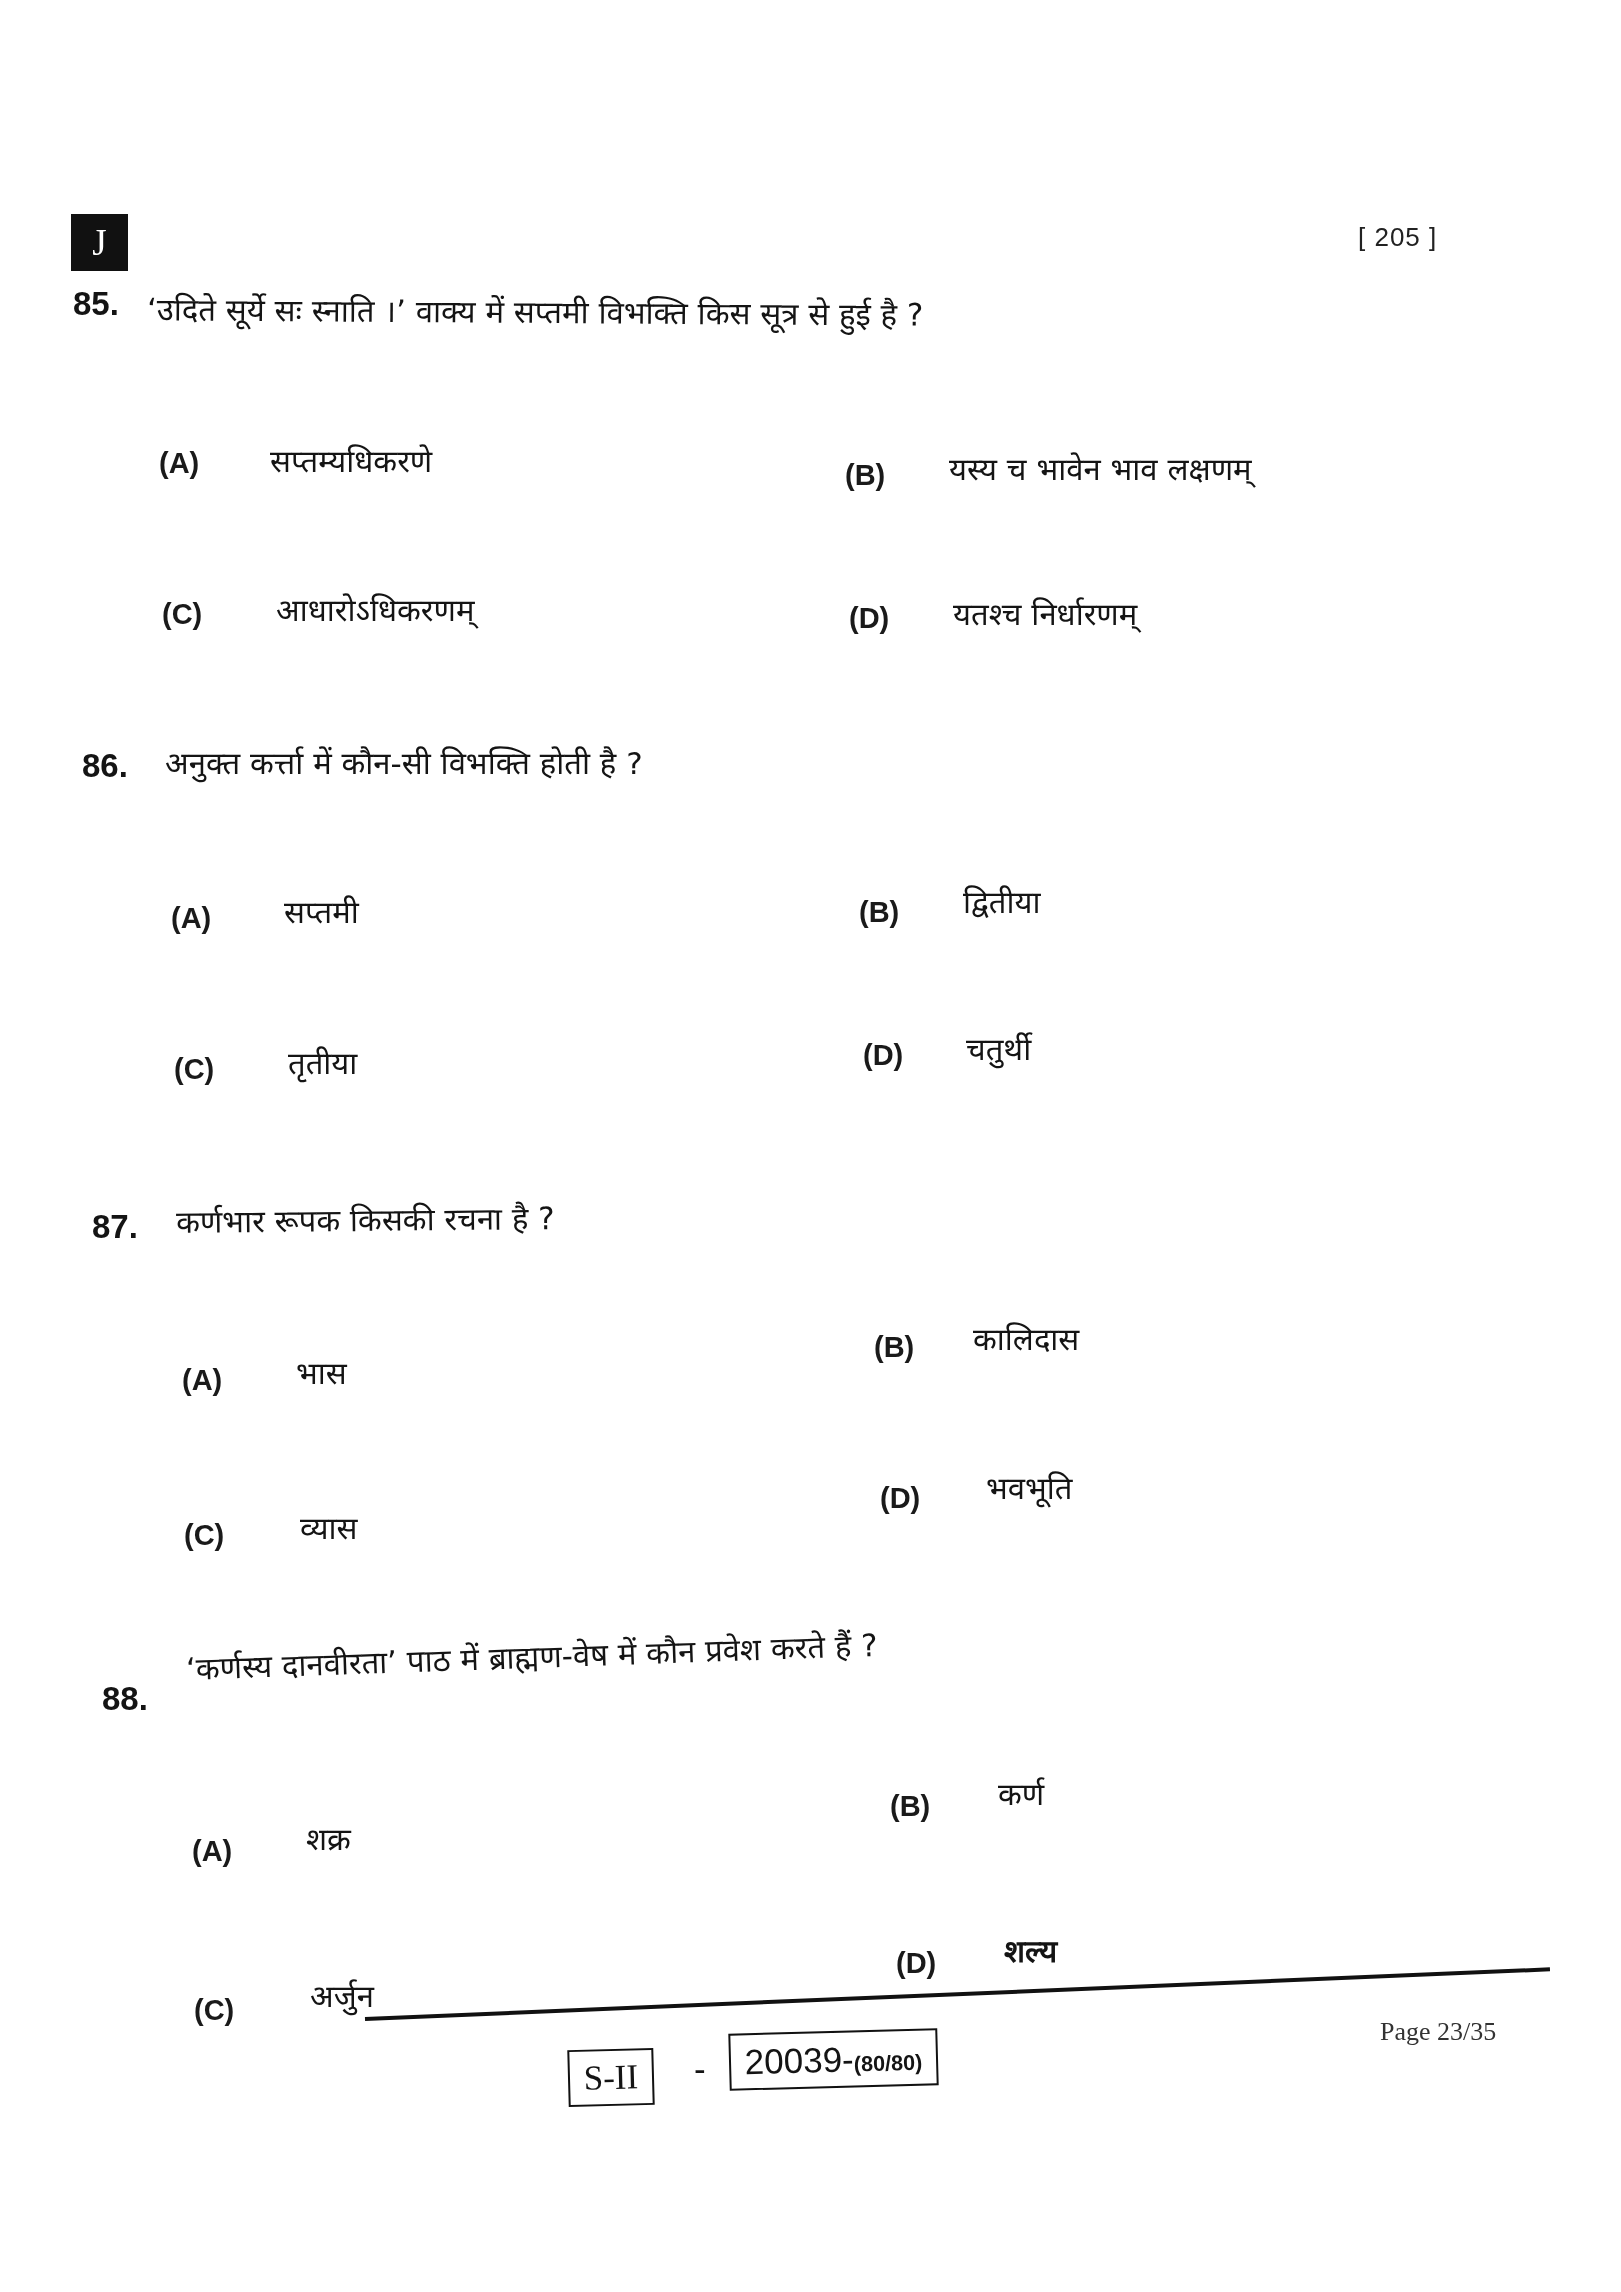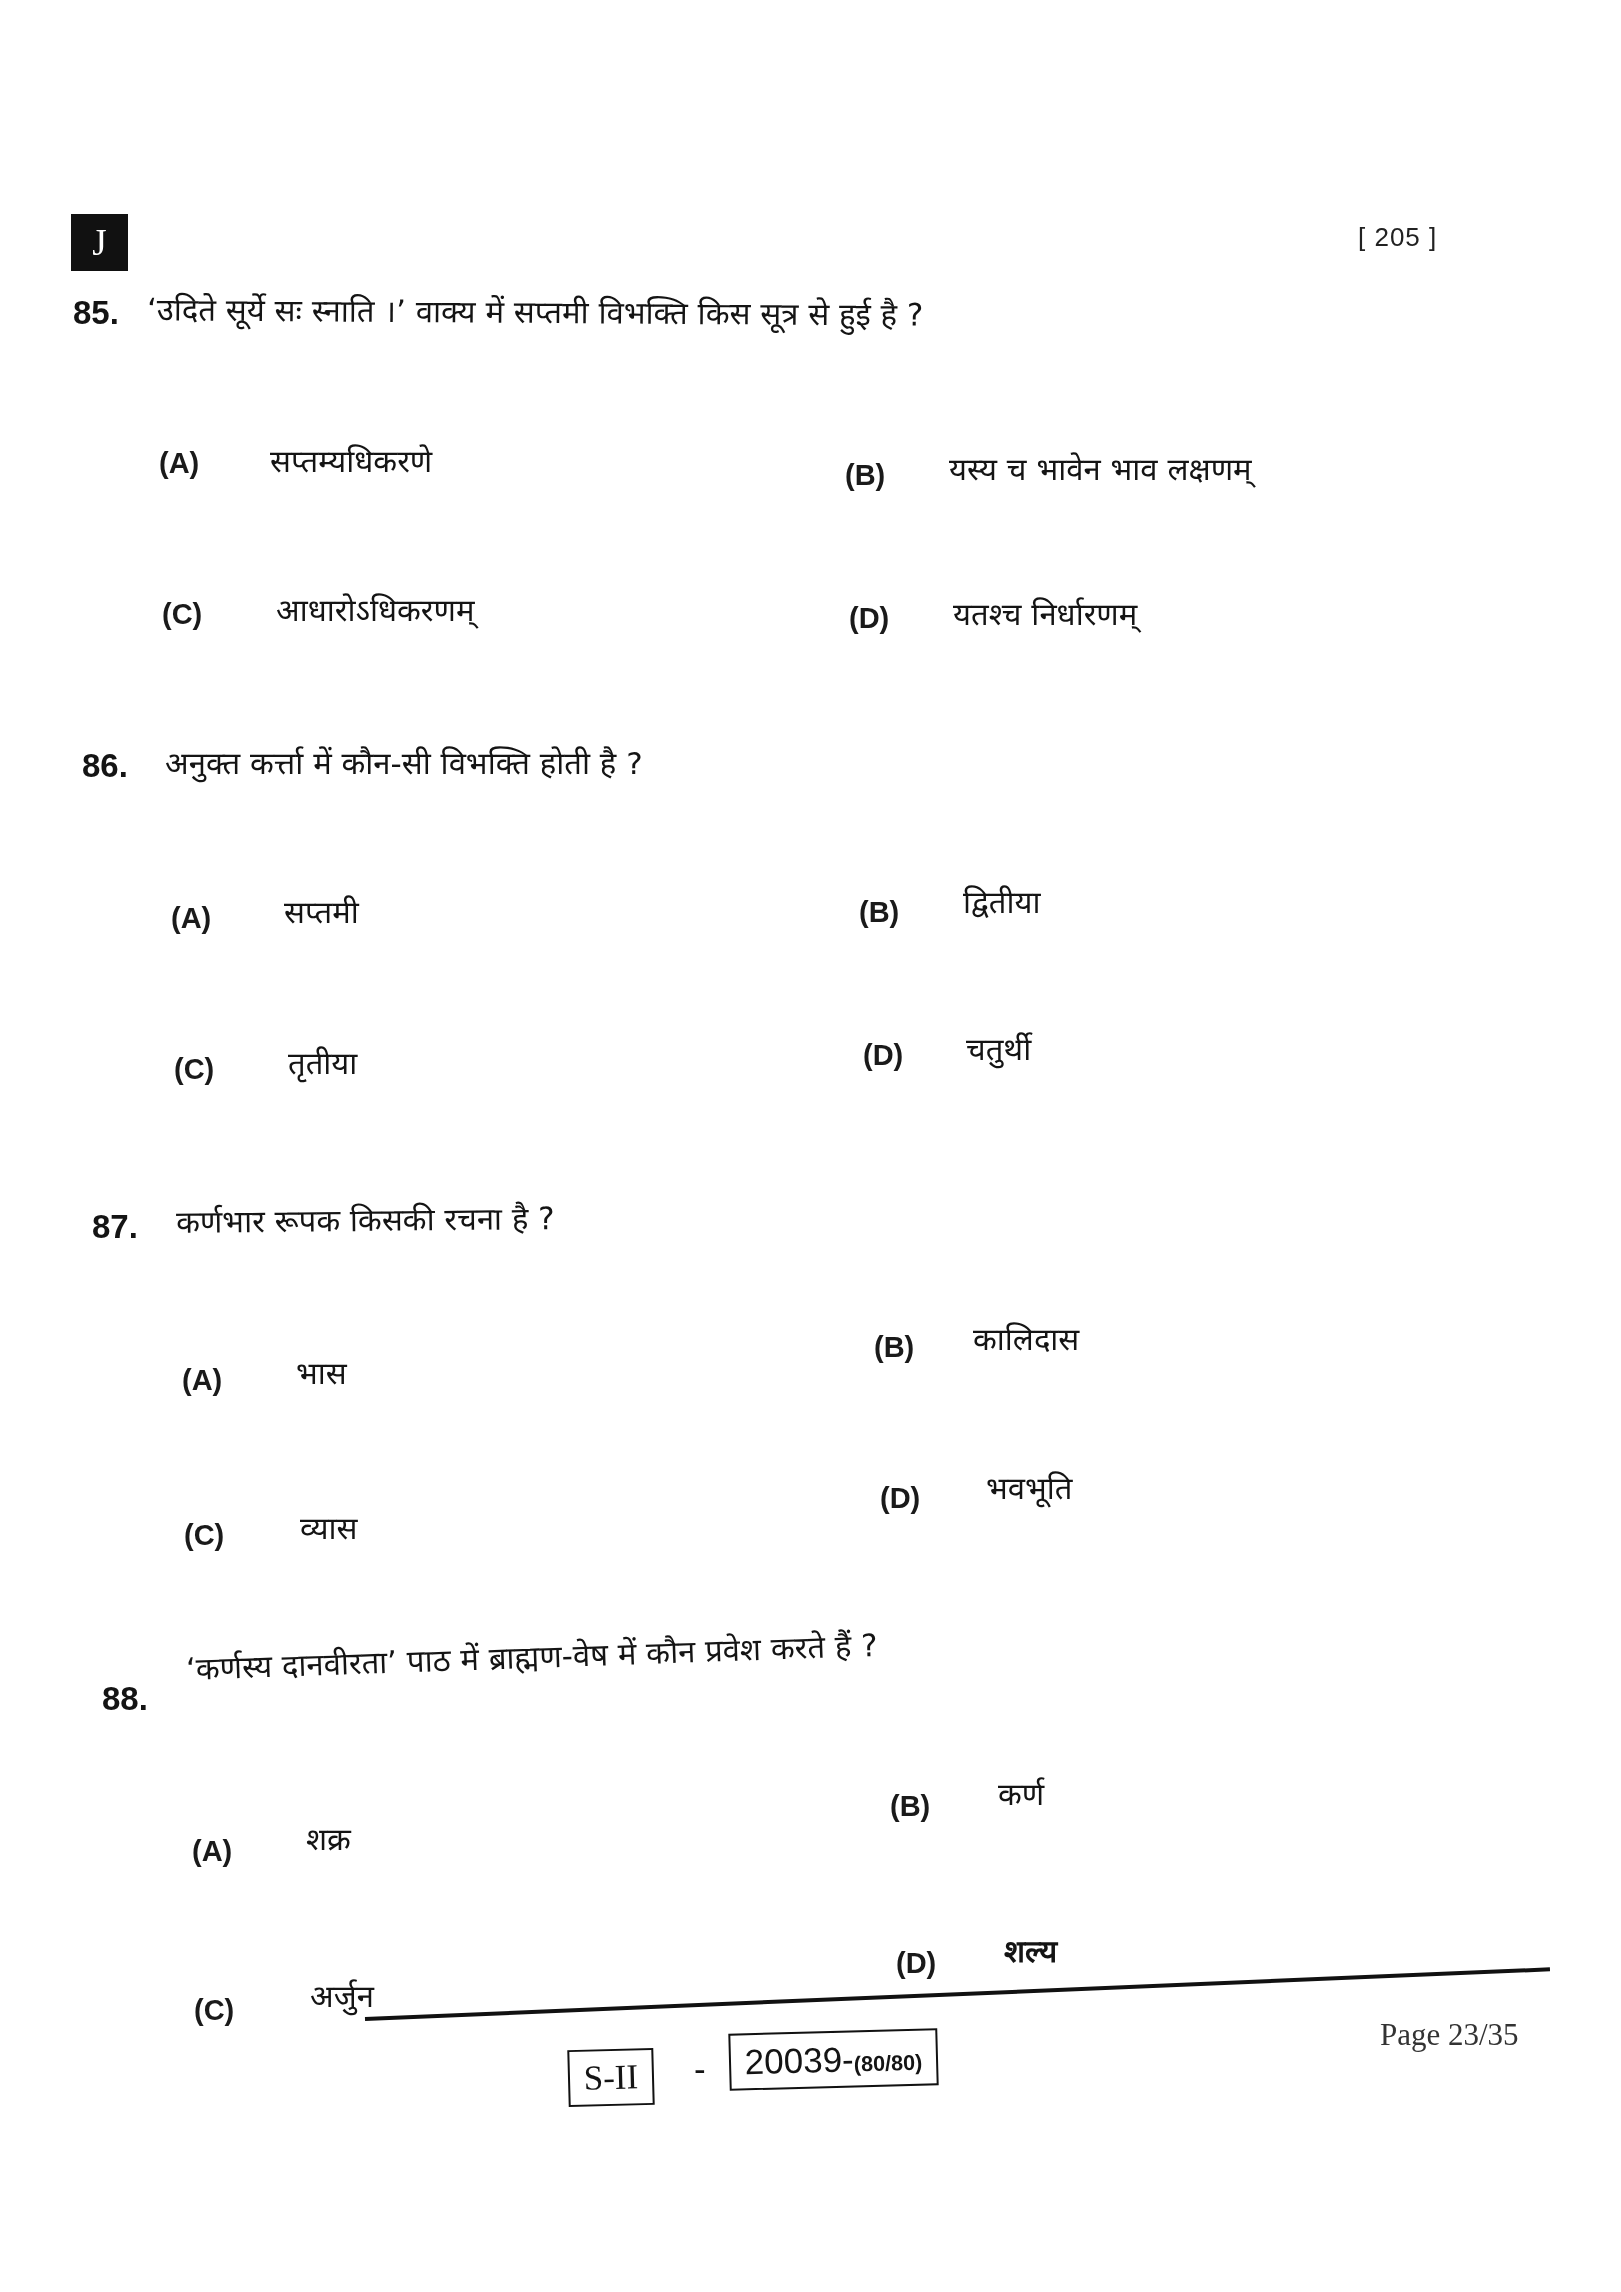--- a/index.html
+++ b/index.html
@@ -13,30 +13,30 @@
   .qtext { font-family:"DejaVu Sans",sans-serif; font-size:31px; }
   .opt-label { font-weight:bold; font-size:29px; color:#1a1a1a; }
   .opt-text { font-family:"DejaVu Sans",sans-serif; font-size:31px; }
   .footer-line { left:365px; top:2017px; width:1186px; height:3.9px; background:#111;
                  transform-origin:left center; transform:rotate(-2.4deg); }
   .fbox { border:2.9px solid #111; padding:0 13.7px; height:53px; line-height:53px; }
   .fbox-series { left:568px; top:2049px; font-family:"Liberation Serif",serif; font-size:35px; transform:rotate(-1.5deg); }
   .fdash { left:694px; top:2049px; font-size:35px; }
   .fbox-code { left:729px; top:2031px; font-size:35px; transform:rotate(-1.5deg); }
   .fbox-code small { font-size:21.6px; font-weight:bold; }
-  .page-no { left:1380px; top:2017px; font-family:"Liberation Serif",serif; font-size:31px; color:#333; }
+  .page-no { left:1380px; top:2017px; font-family:"Liberation Serif",serif; font-size:26px; color:#333; }
 </style>
 </head>
 <body>
 
 <div class="abs set-box">J</div>
 <div class="abs code-num">[ 205 ]</div>
 
 <div>
-  <span class="abs qnum" style="left:73px;top:294px;">85.</span>
+  <span class="abs qnum" style="left:73px;top:285px;">85.</span>
   <span class="abs qtext" style="left:147px;top:290px;transform:rotate(0.4deg);">‘उदिते सूर्ये सः स्नाति ।’ वाक्य में सप्तमी विभक्ति किस सूत्र से हुई है ?</span>
   <span class="abs opt-label" style="left:159px;top:447px;">(A)</span>
   <span class="abs opt-text" style="left:270px;top:439px;">सप्तम्यधिकरणे</span>
   <span class="abs opt-label" style="left:845px;top:459px;">(B)</span>
   <span class="abs opt-text" style="left:949px;top:447px;">यस्य च भावेन भाव लक्षणम्</span>
   <span class="abs opt-label" style="left:162px;top:598px;">(C)</span>
   <span class="abs opt-text" style="left:276px;top:588px;">आधारोऽधिकरणम्</span>
   <span class="abs opt-label" style="left:849px;top:602px;">(D)</span>
   <span class="abs opt-text" style="left:953px;top:592px;">यतश्च निर्धारणम्</span>
 </div>

